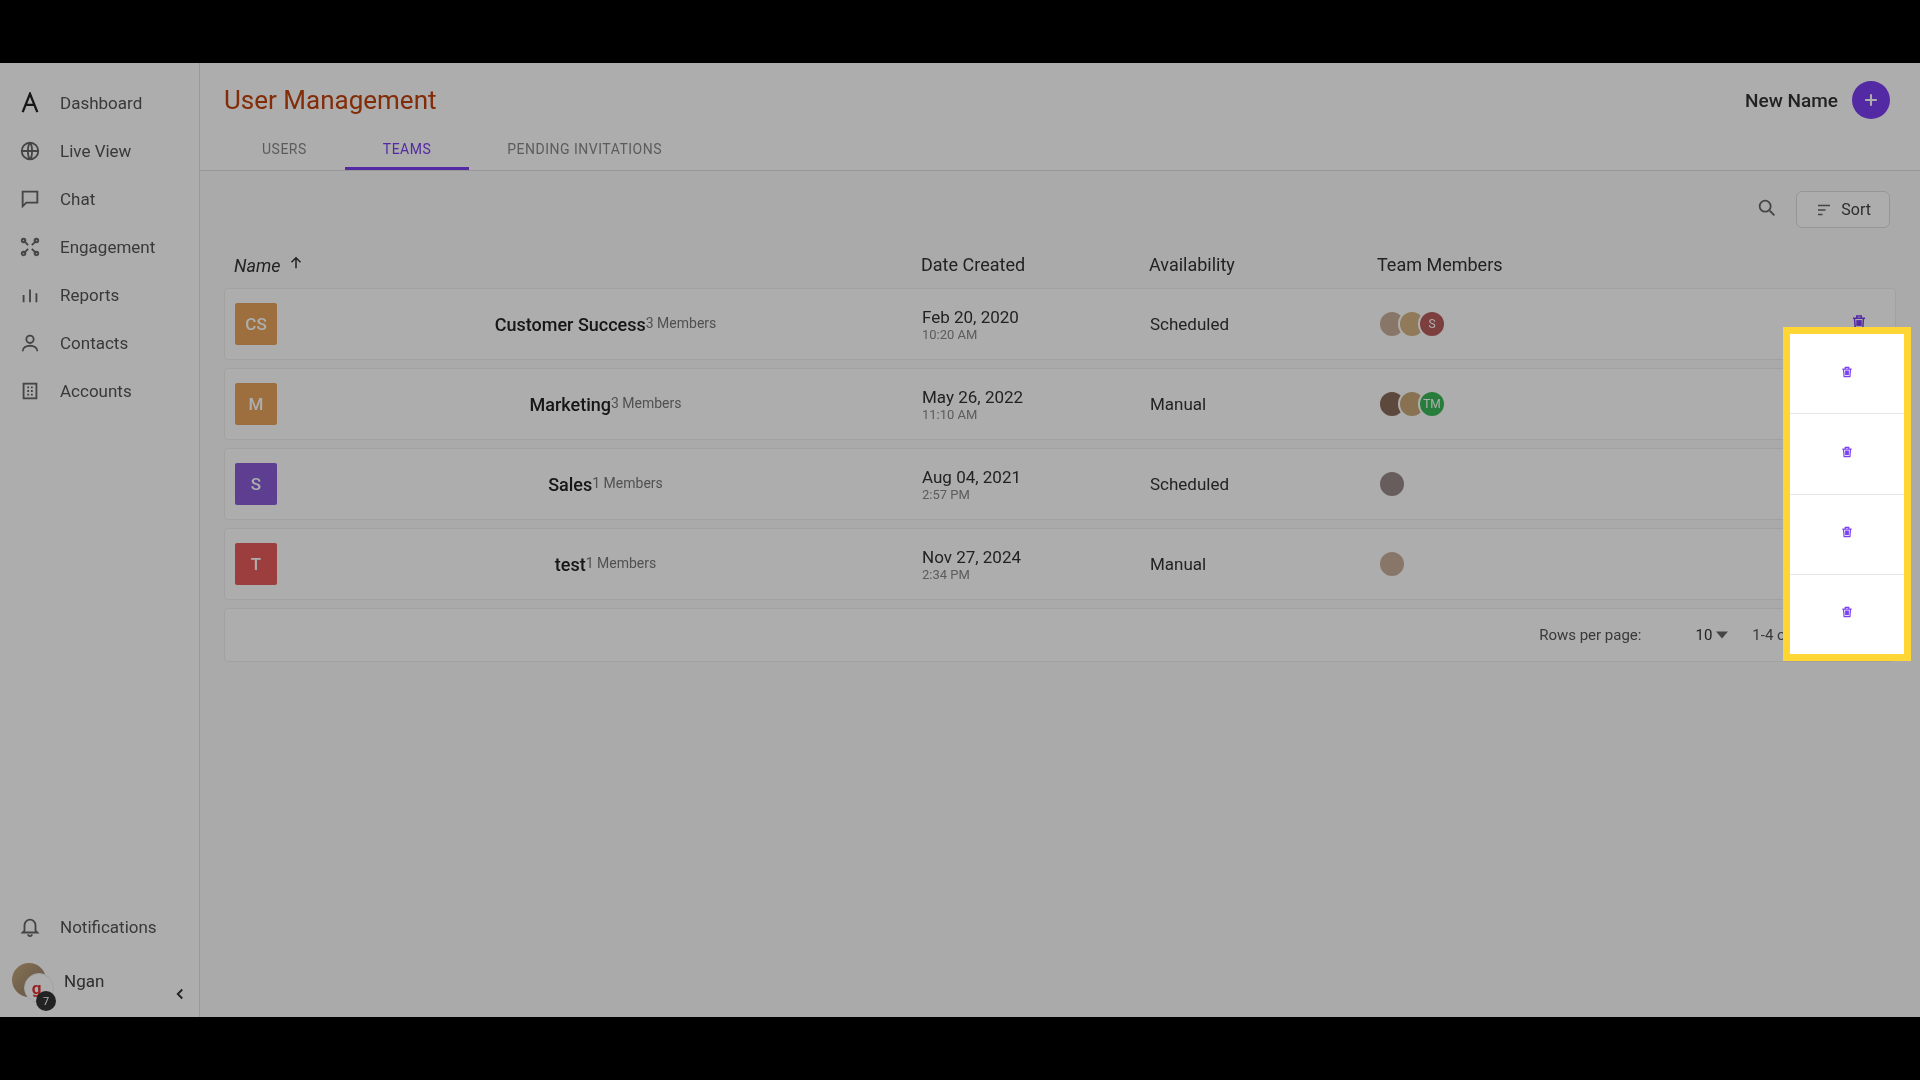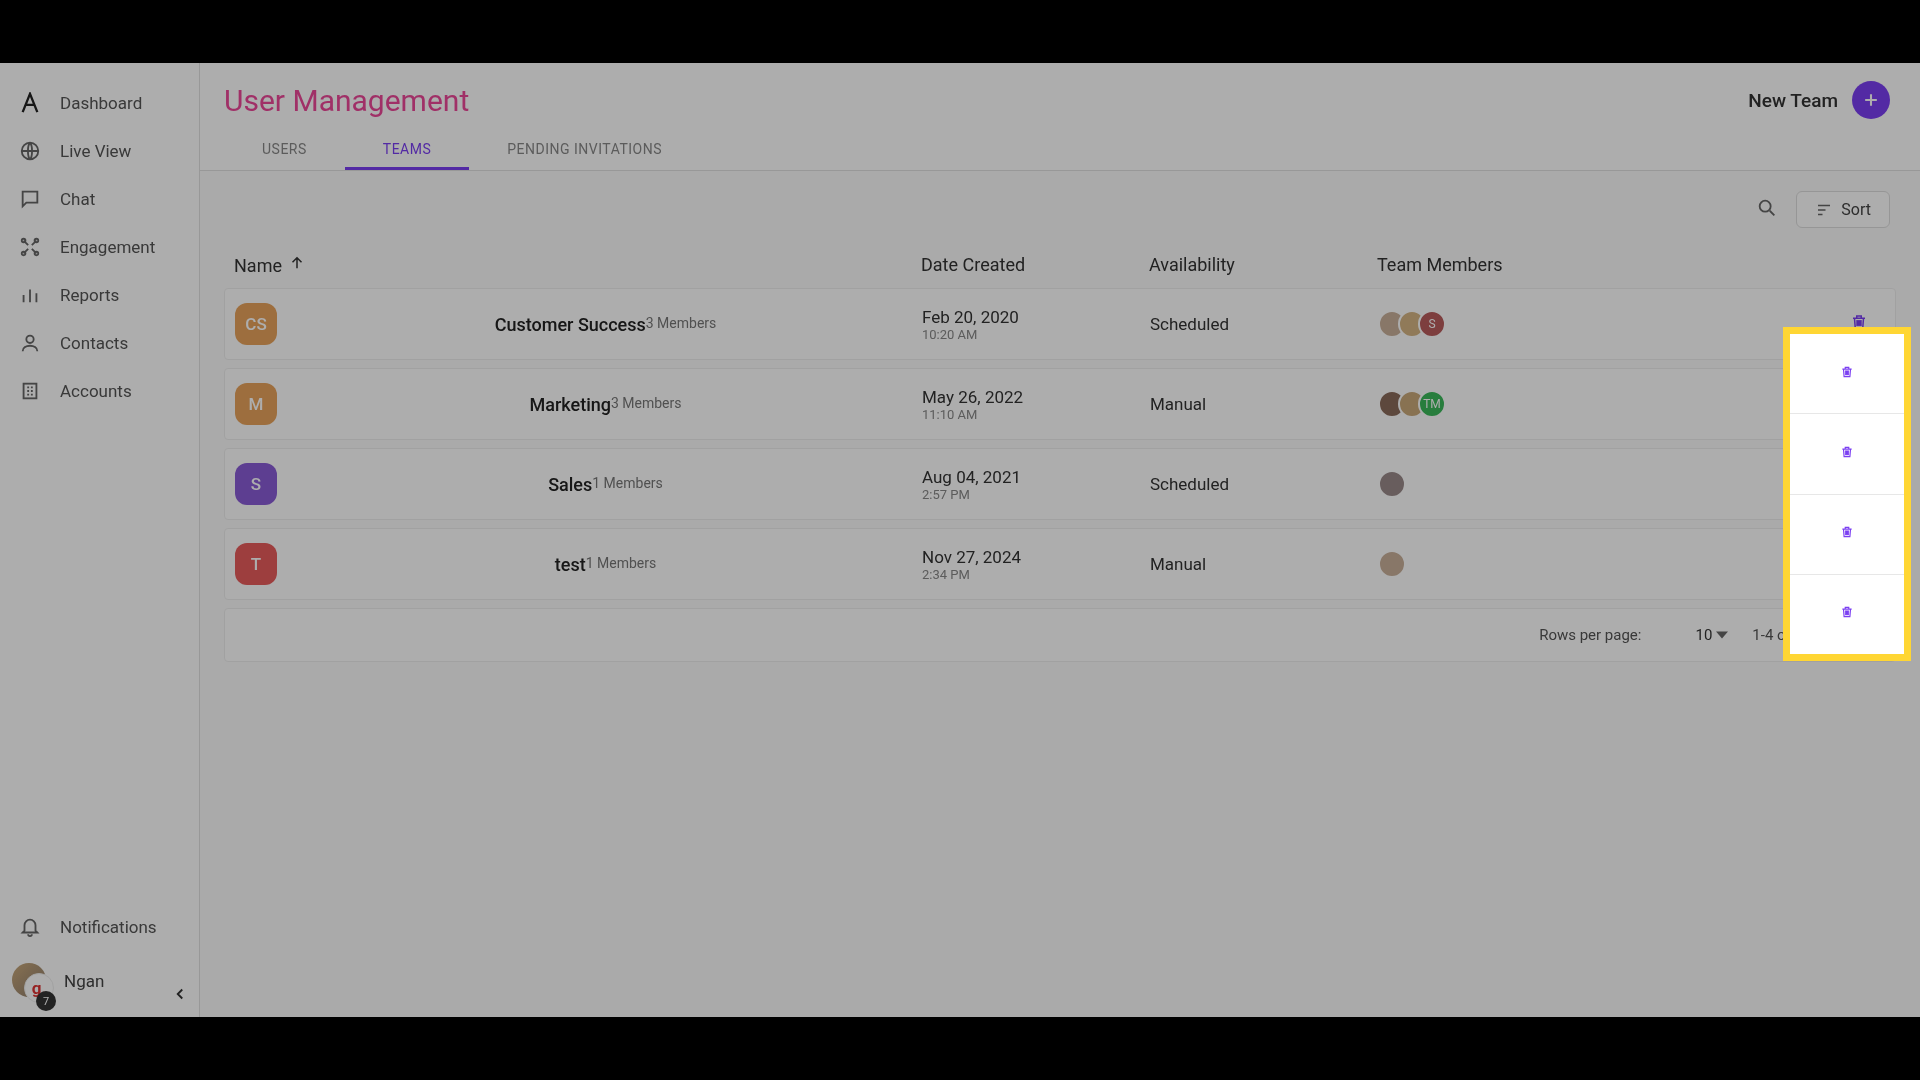--- a/index.html
+++ b/index.html
@@ -20,46 +20,46 @@
 .user-avatar { width:34px; height:34px; border-radius:50%; background:linear-gradient(135deg,#c9a87a,#8a7a6a); position:absolute; top:4px; left:2px; }
 .user-avatar2 { width:30px; height:30px; border-radius:50%; background:#fff; position:absolute; bottom:0; right:0; display:flex; align-items:center; justify-content:center; color:#d33; font-weight:bold; font-size:17px; border:1px solid #eee; }
 .badge { position:absolute; bottom:-8px; right:-2px; background:#333; color:#fff; border-radius:50%; width:20px; height:20px; font-size:11px; display:flex; align-items:center; justify-content:center; }
 .username { font-size:17px; color:#444; }
 .collapse-btn { position:absolute; bottom:10px; right:10px; cursor:pointer; color:#444; }
 .collapse-btn svg { width:18px; height:18px; stroke:#333; fill:none; stroke-width:2.5; }
 
 .main { position:absolute; top:0; left:200px; right:0; height:100%; background:#fbfbfb; }
 .header { padding:18px 30px 0 24px; background:#fff; border-bottom:1px solid #e0e0e0; display:flex; flex-direction:column; }
 .header-row1 { display:flex; align-items:center; justify-content:space-between; }
-.page-title { font-size:30px; font-weight:400; color:#ec4899; }
+.page-title { font-size:26px; font-weight:400; color:#c2410c; }
 .new-team-wrap { display:flex; align-items:center; gap:14px; }
 .new-team-label { font-size:19px; color:#333; font-weight:500; }
 .new-team-btn { width:38px; height:38px; border-radius:50%; background:#7b3ff2; display:flex; align-items:center; justify-content:center; cursor:pointer; }
 .new-team-btn svg { width:20px; height:20px; stroke:#fff; stroke-width:2.5; }
 
 .tabs { display:flex; margin-top:12px; }
 .tab { padding:10px 38px; font-size:14px; letter-spacing:0.5px; color:#888; cursor:pointer; border-bottom:3px solid transparent; text-transform:uppercase; }
 .tab.active { color:#7b3ff2; border-bottom-color:#7b3ff2; }
 
 .content { padding:20px 24px; }
 .toolbar { display:flex; justify-content:flex-end; align-items:center; gap:18px; margin-bottom:14px; padding-right:6px; }
 .search-btn { cursor:pointer; }
 .search-btn svg { width:22px; height:22px; stroke:#666; fill:none; stroke-width:2; }
 .sort-btn { display:flex; align-items:center; gap:8px; border:1px solid #ddd; border-radius:6px; padding:8px 18px; cursor:pointer; background:#fff; font-size:16px; color:#444; }
 .sort-btn svg { width:18px; height:18px; stroke:#666; fill:none; stroke-width:2; }
 
 .columns { display:flex; padding:12px 10px; font-size:18px; color:#333; }
-.col-name { flex-basis:687px; display:flex; align-items:center; gap:6px; }
+.col-name { flex-basis:687px; display:flex; align-items:center; gap:6px;font-style:italic; }
 .col-date { flex-basis:228px; }
 .col-avail { flex-basis:228px; }
 .col-members { flex:1; }
 .sort-arrow svg { width:18px; height:18px; stroke:#333; fill:none; stroke-width:2; }
 
 .table-row { display:flex; align-items:center; background:#fff; border:1px solid #eee; border-radius:4px; margin-bottom:8px; height:72px; padding-left:10px; position:relative; }
-.team-icon { width:42px; height:42px; border-radius:12px; display:flex; align-items:center; justify-content:center; color:#fff; font-size:17px; font-weight:500; margin-right:12px; flex-shrink:0; }
+.team-icon { width:42px; height:42px; border-radius:2px; display:flex; align-items:center; justify-content:center; color:#fff; font-size:17px; font-weight:500; margin-right:12px; flex-shrink:0; }
 .row-name-col { flex-basis:633px; display:flex; flex-direction:row; justify-content:center; }
 .team-name { font-size:18px; color:#222; font-weight:500; }
 .team-sub { font-size:14px; color:#777; margin-top:1px; }
 .row-date-col { flex-basis:228px; }
 .row-date { font-size:17px; color:#333; }
 .row-time { font-size:13px; color:#888; }
 .row-avail-col { flex-basis:228px; font-size:17px; color:#333; }
 .row-members-col { flex:1; display:flex; align-items:center; }
 .member-avatar { width:28px; height:28px; border-radius:50%; border:2px solid #fff; margin-left:-8px; display:flex; align-items:center; justify-content:center; font-size:12px; color:#fff; }
 .member-avatar:first-child { margin-left:0; }
@@ -178,21 +178,21 @@
           </svg>
       </div>
     </div>
   </div>
 
   <div class="main">
     <div class="header">
       <div class="header-row1">
         <div class="page-title">User Management</div>
         <div class="new-team-wrap">
-          <span class="new-team-label">New Team</span>
+          <span class="new-team-label">New Name</span>
           <div class="new-team-btn">
             <svg viewBox="0 0 24 24">
                 <path d="M12 5v14M5 12h14"></path>
               </svg>
           </div>
         </div>
       </div>
       <div class="tabs">
         <div class="tab">USERS</div>
         <div class="tab active">TEAMS</div>

